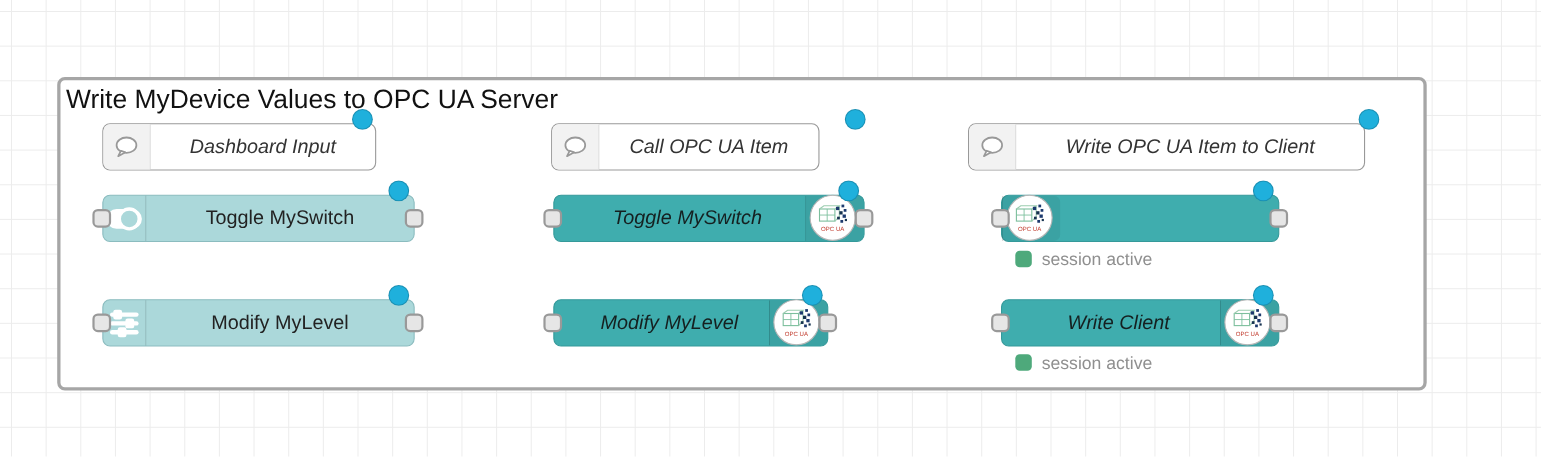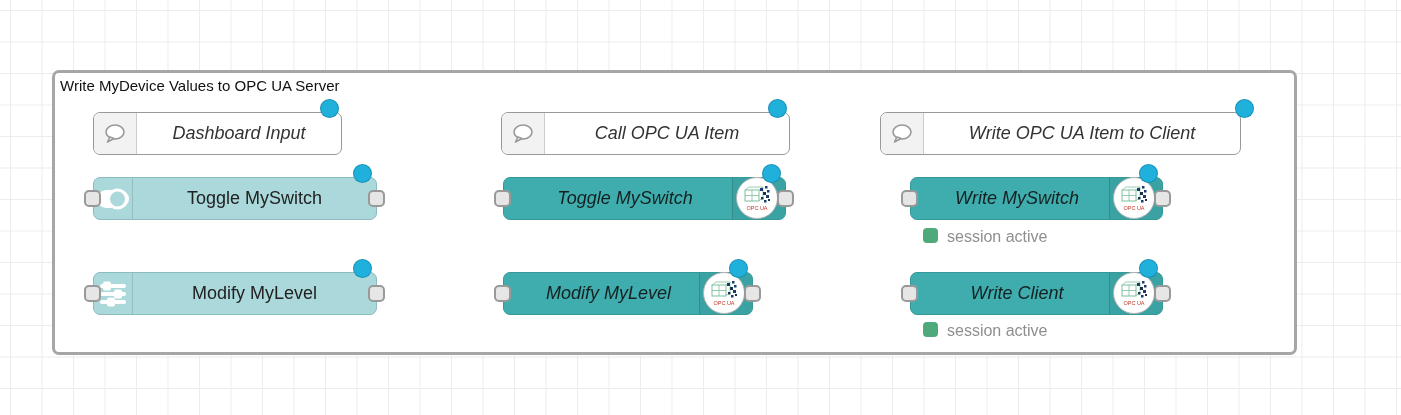--- a/index.html
+++ b/index.html
@@ -12,21 +12,21 @@
       linear-gradient(to bottom,#ececec 1px,transparent 1px);
     background-size:31.5px 31.5px;
     background-position:10px 10px;
   }
   .group{
     position:absolute;left:52px;top:70px;width:1245px;height:285px;
     background:#ffffff;border:3px solid #a6a6a6;border-radius:7px;
     box-sizing:border-box;
   }
   .group-title{
-    position:absolute;left:60px;top:77px;font-size:15px;color:#111;
+    position:absolute;left:60px;top:77px;font-size:24px;color:#111;
     white-space:nowrap;
   }
   .wires{position:absolute;left:0;top:0;width:1401px;height:415px;}
   .node,.comment{
     position:absolute;height:43px;box-sizing:border-box;border-radius:7px;
     display:flex;align-items:center;
   }
   .comment{
     background:#fff;border:1.5px solid #999;
   }
@@ -117,21 +117,21 @@
   <div class="icon-strip">
     <svg width="24" height="22" viewBox="0 0 24 22">
       <ellipse cx="12" cy="9" rx="9" ry="7" fill="#fff" stroke="#999" stroke-width="1.6"></ellipse>
       <path d="M7 14 L4.5 19 L11 15.5 Z" fill="#fff" stroke="#999" stroke-width="1.6" stroke-linejoin="round"></path>
     </svg>
   </div>
   <div class="label">Dashboard Input</div>
 </div>
 <div class="changed-dot" style="left:320px;top:99px;"></div>
 
-<div class="comment" style="left:501px;top:112px;width:289px;">
+<div class="comment" style="left:501px;top:112px;width:244px;">
   <div class="icon-strip">
     <svg width="24" height="22" viewBox="0 0 24 22">
       <ellipse cx="12" cy="9" rx="9" ry="7" fill="#fff" stroke="#999" stroke-width="1.6"></ellipse>
       <path d="M7 14 L4.5 19 L11 15.5 Z" fill="#fff" stroke="#999" stroke-width="1.6" stroke-linejoin="round"></path>
     </svg>
   </div>
   <div class="label">Call OPC UA Item</div>
 </div>
 <div class="changed-dot" style="left:768px;top:99px;"></div>
 
@@ -224,21 +224,20 @@
         <text x="19" y="31" text-anchor="middle" font-size="5.5" fill="#c0392b" font-family="Liberation Sans, sans-serif">OPC UA</text>
       </svg>
     </div>
   </div>
 </div>
 <div class="port" style="left:494px;top:285px;"></div>
 <div class="port" style="left:744px;top:285px;"></div>
 <div class="changed-dot" style="left:729px;top:259px;"></div>
 
 <div class="node node-teal" style="left:910px;top:177px;width:253px;">
-  <div class="label">Write MySwitch</div>
   <div class="badge-strip">
     <div class="opcua-badge">
       <svg width="38" height="38" viewBox="0 0 38 38">
         <rect x="7" y="11" width="14" height="11" fill="none" stroke="#7cbf9d" stroke-width="1"></rect>
         <path d="M7 11 L11 8 L25 8 L21 11 M25 8 L25 18 L21 22" fill="none" stroke="#9ccDB0" stroke-width="1"></path>
         <line x1="7" y1="16.5" x2="21" y2="16.5" stroke="#7cbf9d" stroke-width="0.8"></line>
         <line x1="14" y1="11" x2="14" y2="22" stroke="#7cbf9d" stroke-width="0.8"></line>
         <rect x="22" y="9" width="3" height="3" fill="#1d3a6e"></rect>
         <rect x="27" y="7" width="2.5" height="2.5" fill="#1d3a6e"></rect>
         <rect x="25" y="13" width="3" height="3" fill="#16324f"></rect>

